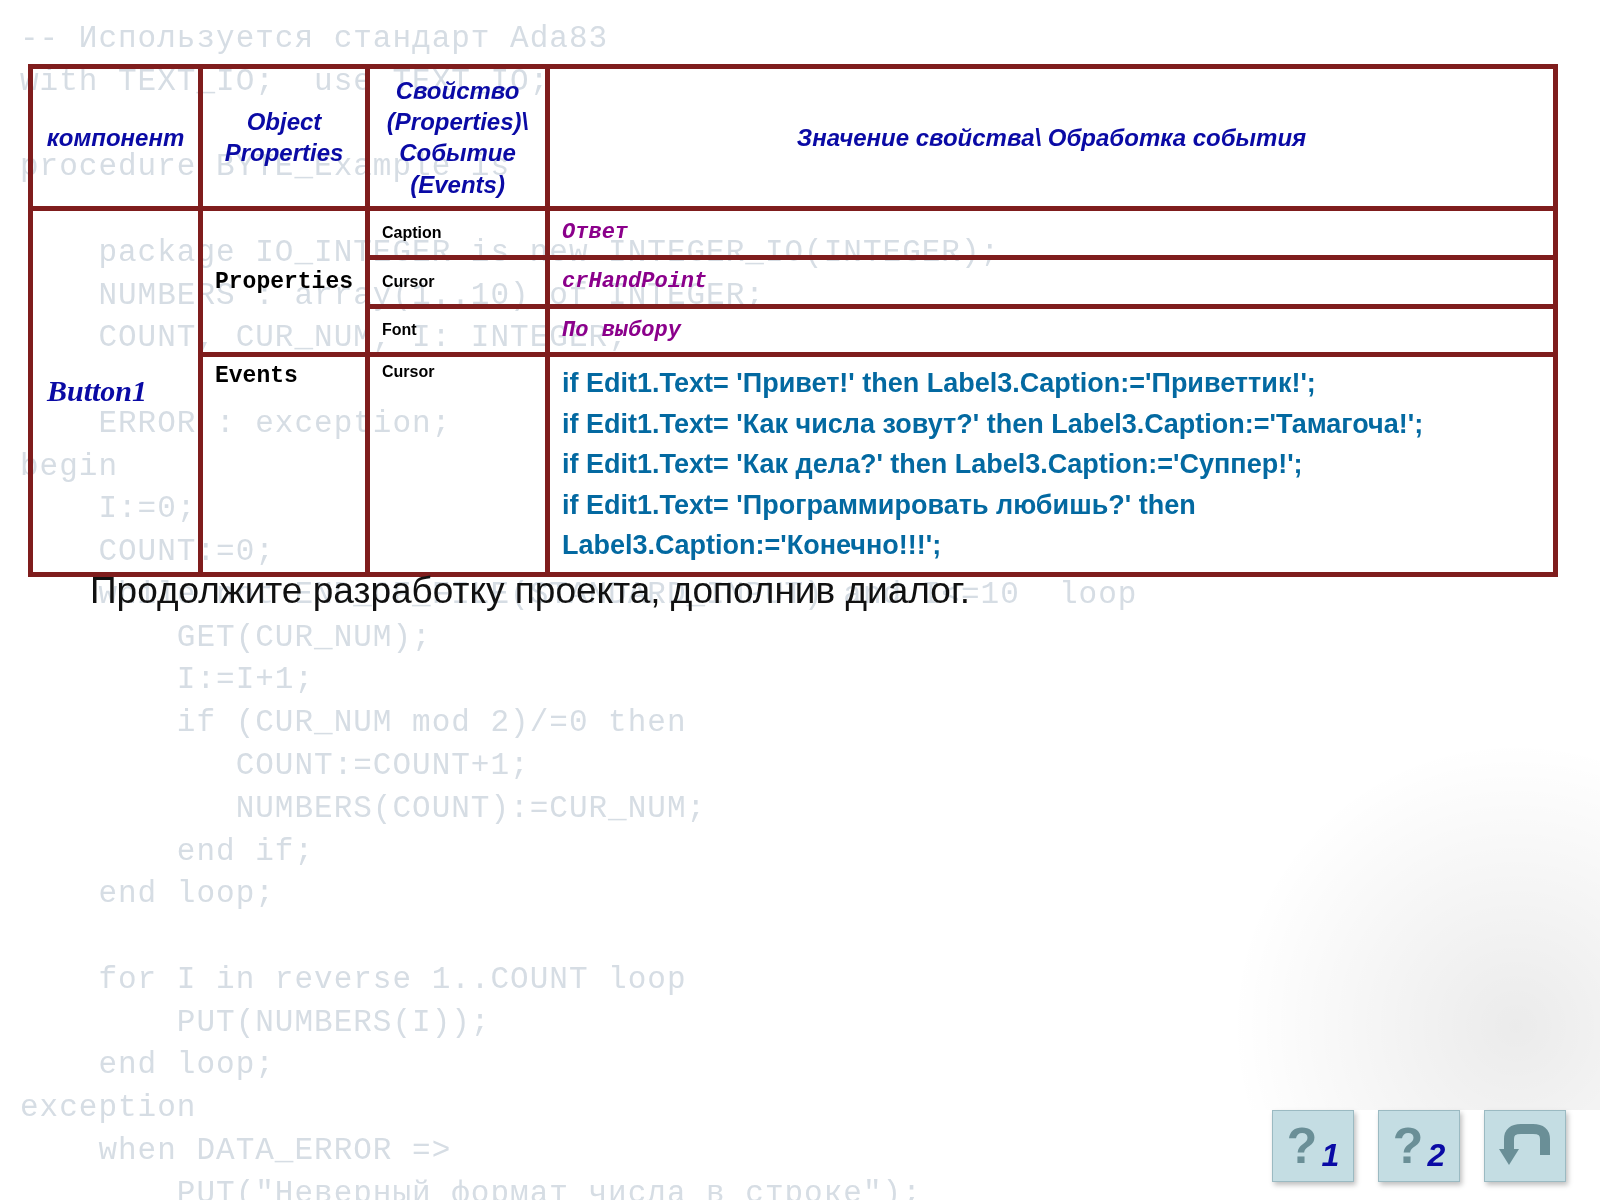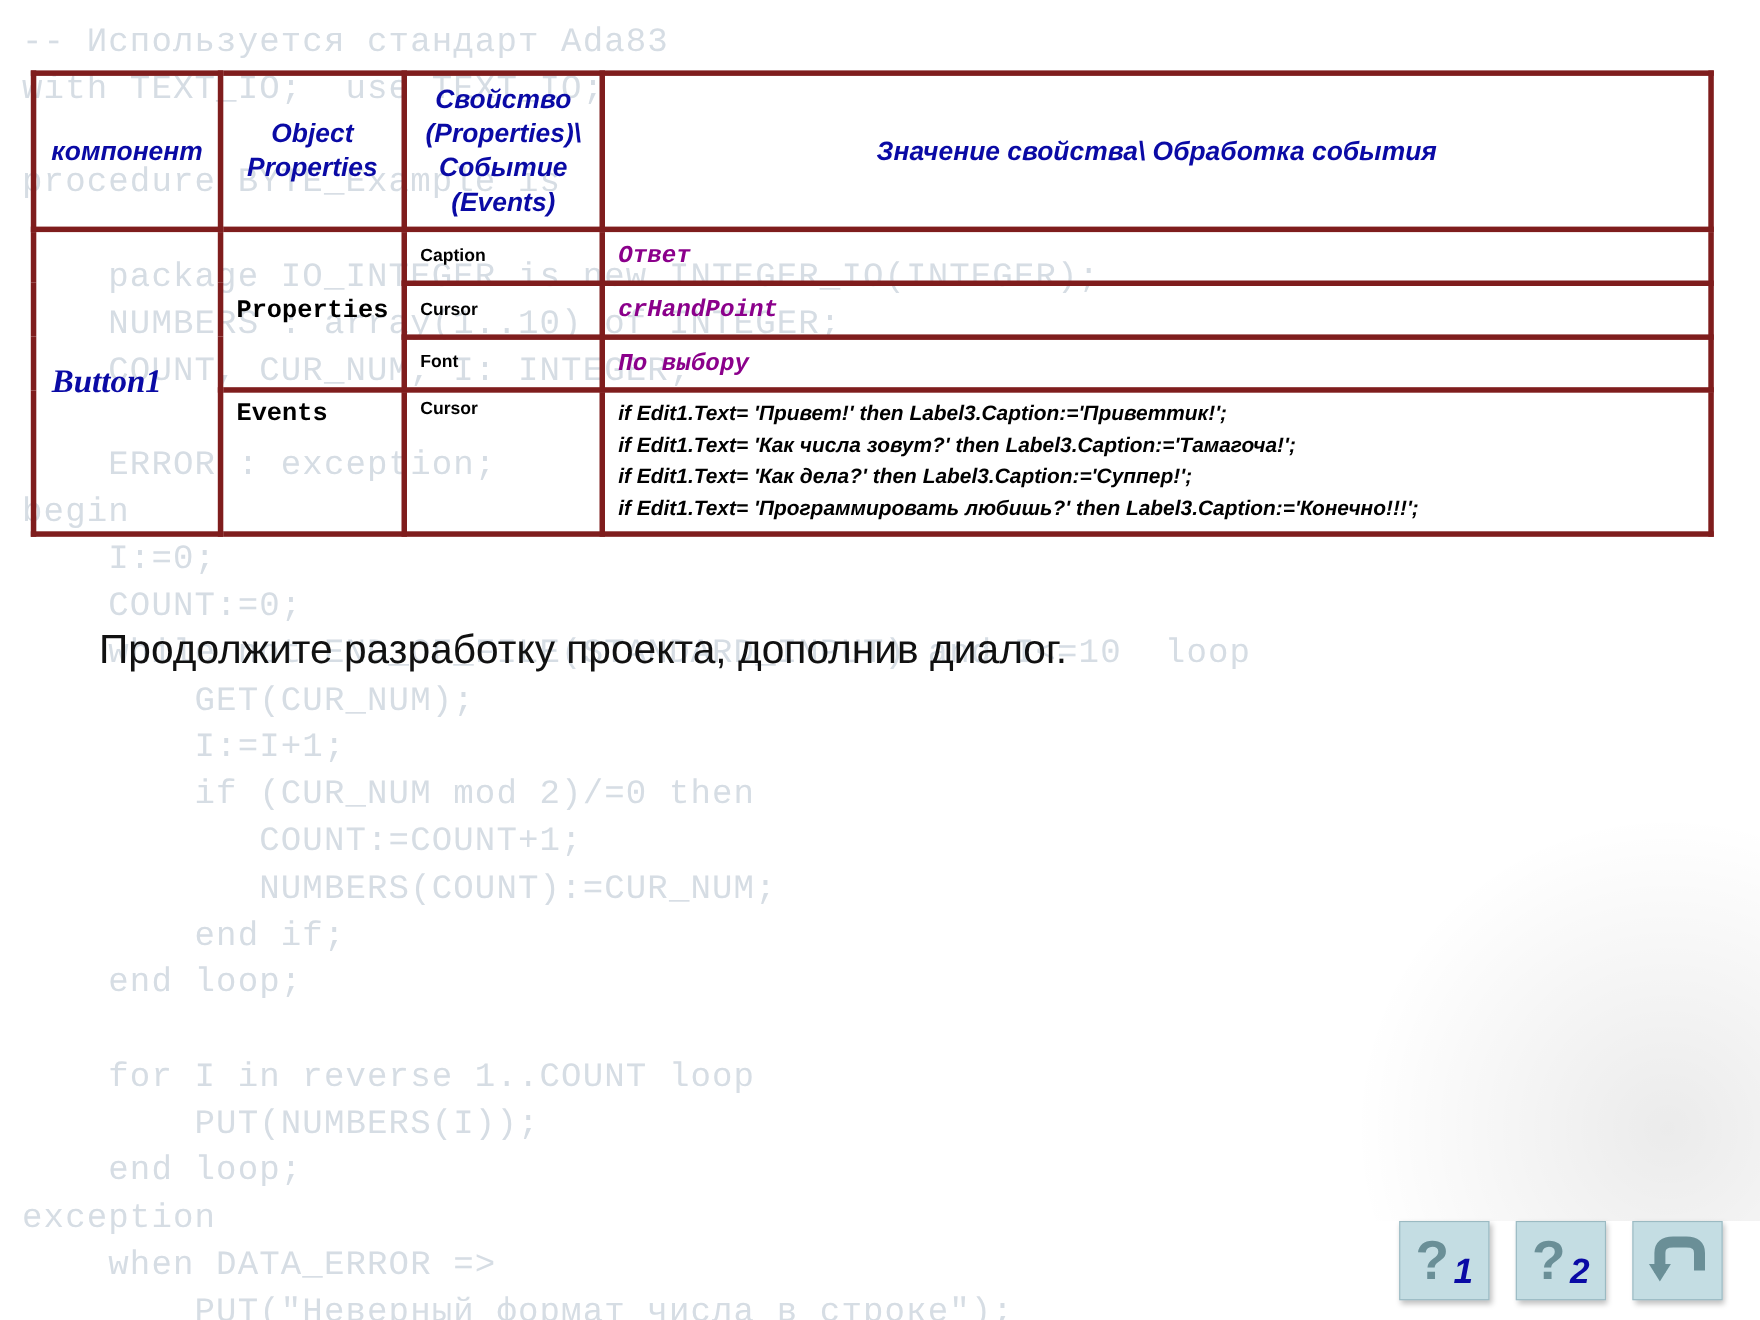--- a/index.html
+++ b/index.html
@@ -80,23 +80,22 @@
     font-family: Liberation Mono, monospace;
     font-weight: bold;
     font-style: italic;
     color: #8b008b;
     font-size: 22px;
     line-height: 1.45;
   }
   .codeval {
     font-family: Arial, sans-serif;
     font-weight: bold;
-    font-style: italic;
-    color: #000000;
-    font-size: 19px;
+    color: #0369a1;
+    font-size: 27px;
     line-height: 1.5;
   }
   
   .task {
     position: absolute;
     top: 570px;
     left: 90px;
     font-family: Arial, sans-serif;
     font-size: 37px;
     color: #111;

